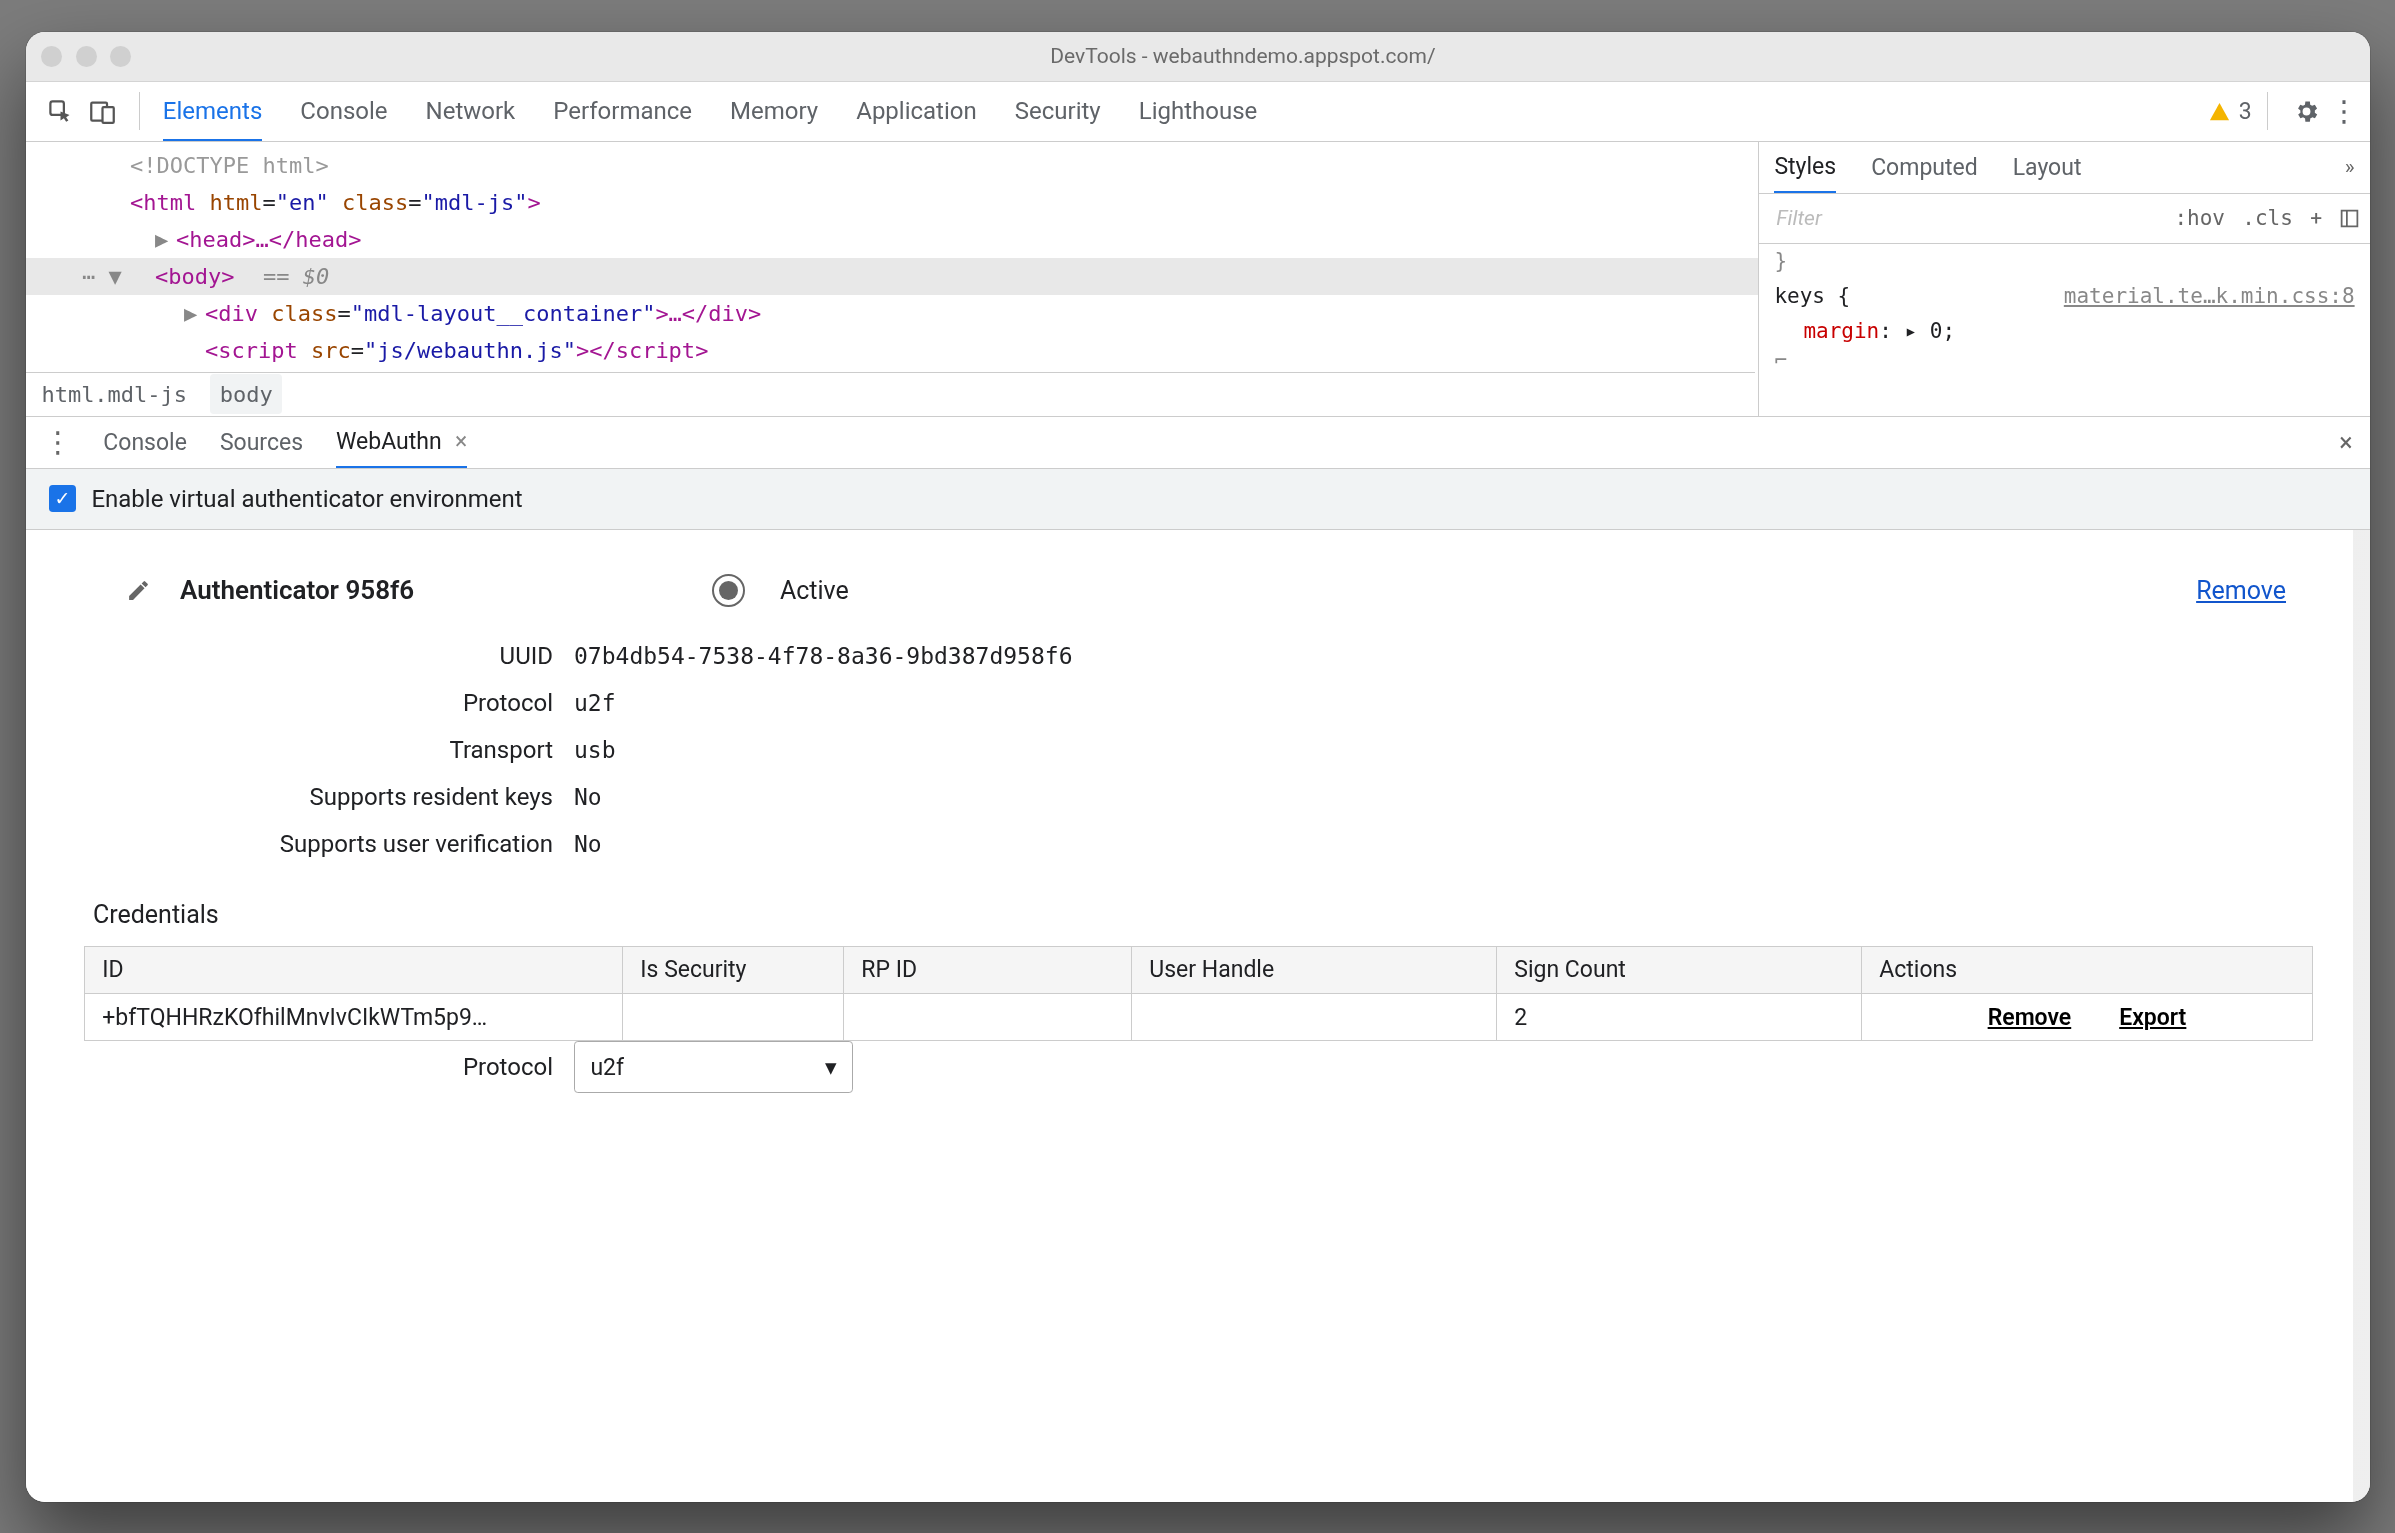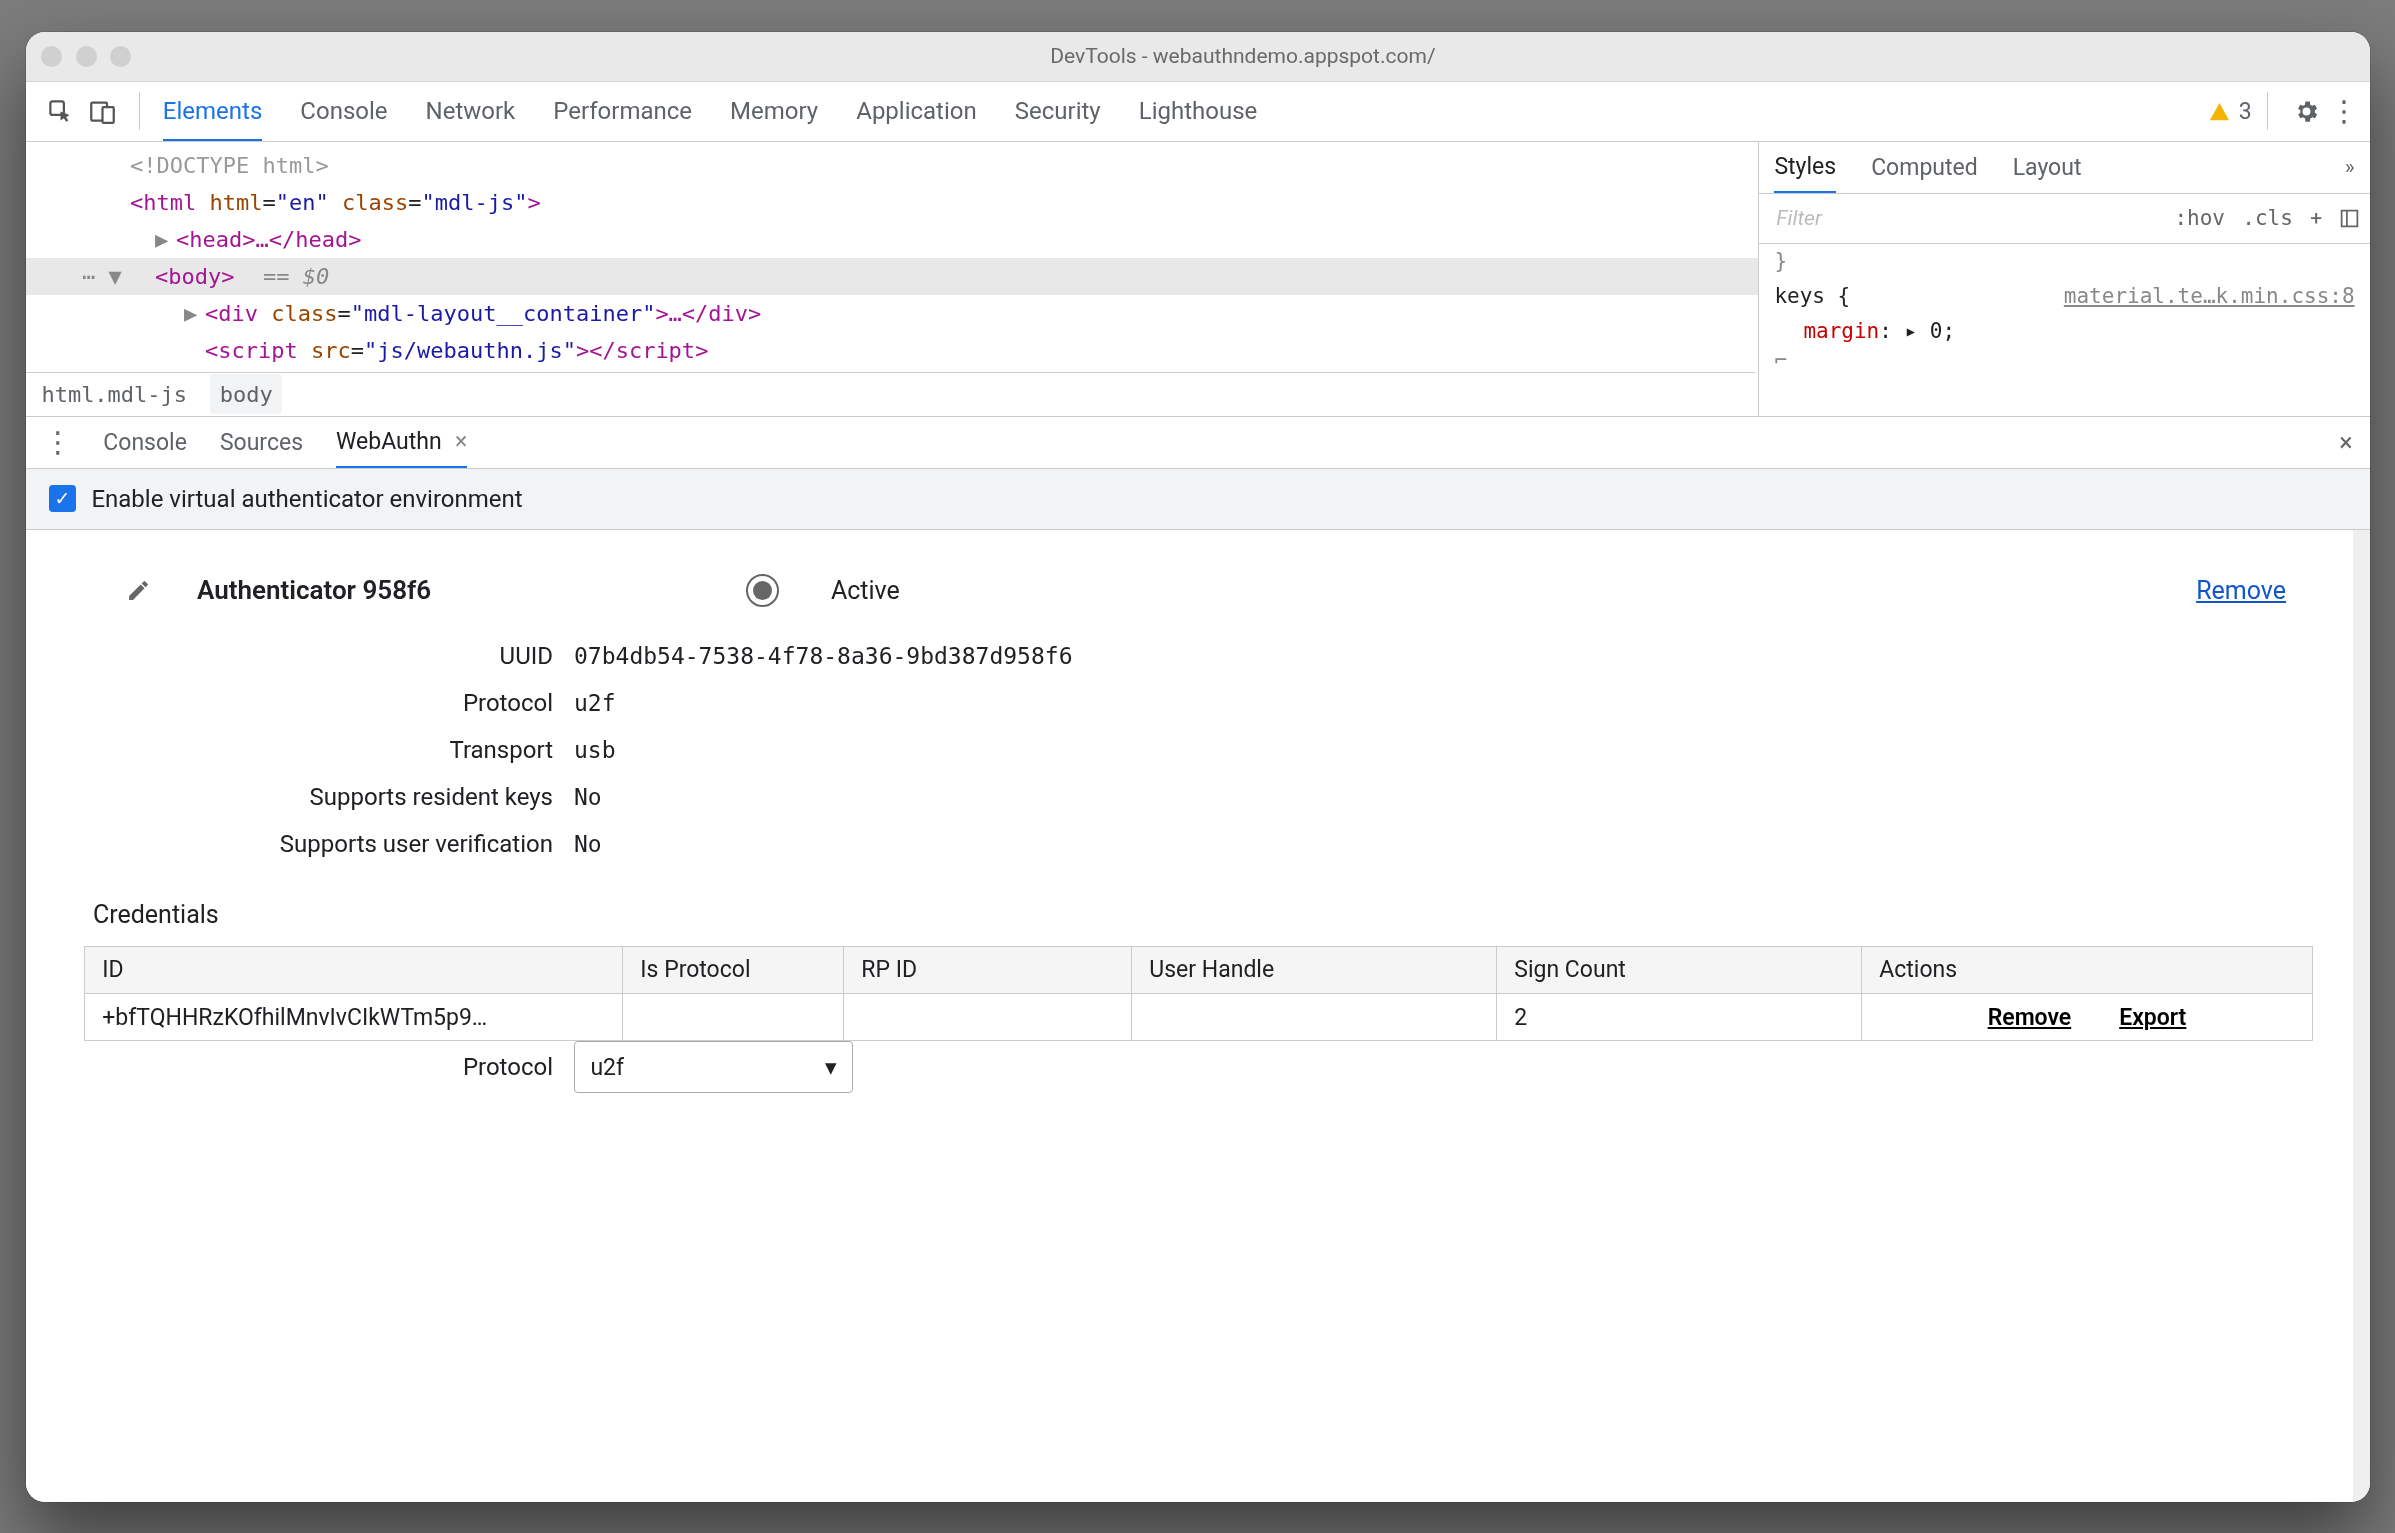--- a/index.html
+++ b/index.html
@@ -114,21 +114,21 @@
   .drawer{flex:1;display:flex;flex-direction:column;overflow:hidden}
   .dtabs{height:52px;border-bottom:1px solid var(--border);display:flex;align-items:center;padding:0 17.3px;gap:33px;font-size:23px;background:#fff}
   .dtab{color:#5f6368;height:100%;display:flex;align-items:center;gap:9.6px;cursor:pointer}
   .dtab.active{color:var(--text);border-bottom:2.9px solid var(--blue);margin-bottom:-1px}
   .dtab .x{color:#888;margin-left:3.8px}
   .dclose{margin-left:auto;color:#666;font-size:25px;cursor:pointer}
   .dcheck{height:61px;background:var(--panel-bg);border-bottom:1px solid var(--border);display:flex;align-items:center;padding:0 23px;font-size:24px;color:var(--text);gap:15.4px}
   .cb{width:27px;height:27px;background:var(--blue);border-radius:3.8px;display:flex;align-items:center;justify-content:center;color:#fff;font-size:19px}
   .dbody{flex:1;overflow:auto;background:#fff;position:relative;padding:0 0 29px 0}
   .dbody::after{content:"";position:absolute;right:0;top:0;width:17.3px;height:100%;background:linear-gradient(#c9c9c9,#c9c9c9);opacity:.3}
-  .auth-head{display:flex;align-items:center;padding:44px 42px 0 100px;gap:46px}
+  .auth-head{display:flex;align-items:center;padding:44px 42px 0 100px;gap:29px}
   .pencil{color:#666;font-size:27px}
   .authname{font-weight:600;font-size:26px}
   .radio{width:33px;height:33px;border-radius:50%;border:2.9px solid #666;display:flex;align-items:center;justify-content:center;margin-left:269px}
   .radio-dot{width:19px;height:19px;border-radius:50%;background:#666}
   .active-lbl{font-size:25px;margin-left:5.8px}
   .remove{margin-left:auto;margin-right:42px;color:var(--link);text-decoration:underline;font-size:25px;cursor:pointer}
   .meta{margin:35px 0 0 0}
   .mrow{display:flex;align-items:baseline;margin-bottom:19px;font-size:24px}
   .mlabel{width:548px;text-align:right;padding-right:21px;color:var(--text)}
   .mval{font-family:Menlo,Consolas,monospace;font-size:23px}
@@ -307,21 +307,21 @@
             <col style="width:538px">
             <col style="width:221px">
             <col style="width:288px">
             <col style="width:365px">
             <col style="width:365px">
             <col>
           </colgroup>
         <thead>
             <tr>
           <th>ID</th>
-          <th>Is Protocol</th>
+          <th>Is Security</th>
           <th>RP ID</th>
           <th>User Handle</th>
           <th>Sign Count</th>
           <th>Actions</th>
         </tr>
           </thead>
         <tbody>
             <tr>
           <td style="max-width:538px">+bfTQHHRzKOfhilMnvIvCIkWTm5p9…</td>
           <td></td>

